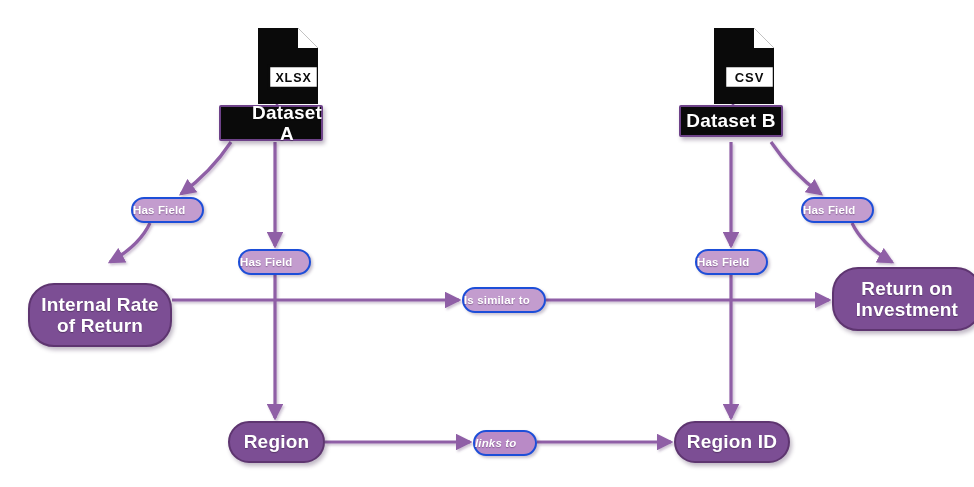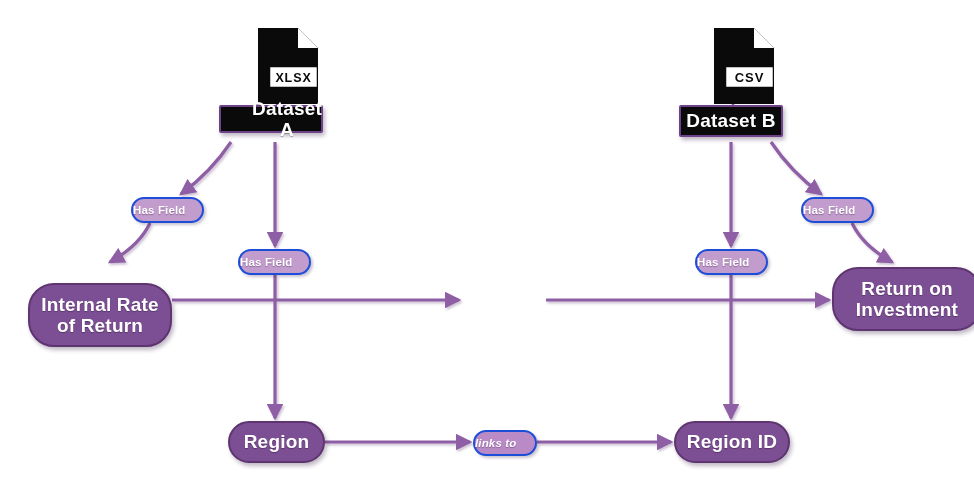--- a/index.html
+++ b/index.html
@@ -137,21 +137,21 @@
 
   <div class="fileicon" style="left:703px; top:28px;border-radius:6px;">
     <svg width="60" height="76" viewBox="0 0 60 76">
       <path d="M0 0 H40 L60 20 V76 H0 Z" fill="#0a0a0a"></path>
       <path d="M40 0 L60 20 H40 Z" fill="#ffffff"></path>
       <rect x="11" y="38" width="49" height="22" fill="#ffffff" stroke="#0a0a0a" stroke-width="2.5"></rect>
       <text x="35.5" y="53.5" text-anchor="middle" font-family="'Liberation Sans', sans-serif" font-size="13" font-weight="bold" letter-spacing="0.9" fill="#0a0a0a">CSV</text>
     </svg>
   </div>
 
-  <div class="node node-dataset" style="left:219px; top:105px; width:104px; height:28px;padding-left:32px;">
+  <div class="node node-dataset" style="left:219px; top:105px; width:104px; height:36px;padding-left:32px;">
     <span>Dataset A</span>
   </div>
 
   <div class="node node-dataset" style="left:679px; top:105px; width:104px; height:32px;">
     <span>Dataset B</span>
   </div>
 
   <div class="node node-entity" style="left:28px; top:267px; width:144px; height:64px;margin-top:16px;">
     <span>Internal Rate of Return</span>
   </div>
@@ -177,18 +177,21 @@
   </div>
 
   <div class="pill" style="left:695px; top:249px; width:73px; height:26px;">
     <span>Has Field</span>
   </div>
 
   <div class="pill" style="left:801px; top:197px; width:73px; height:26px;">
     <span>Has Field</span>
   </div>
 
+  <div class="pill" style="left:462px; top:287px; width:84px; height:26px;">
+    <span>Is similar to</span>
+  </div>
 
   <div class="pill pill-strong" style="left:473px; top:430px; width:64px; height:26px;font-style:italic;">
     <span>links to</span>
   </div>
 
 </div>
 
 </body></html>

